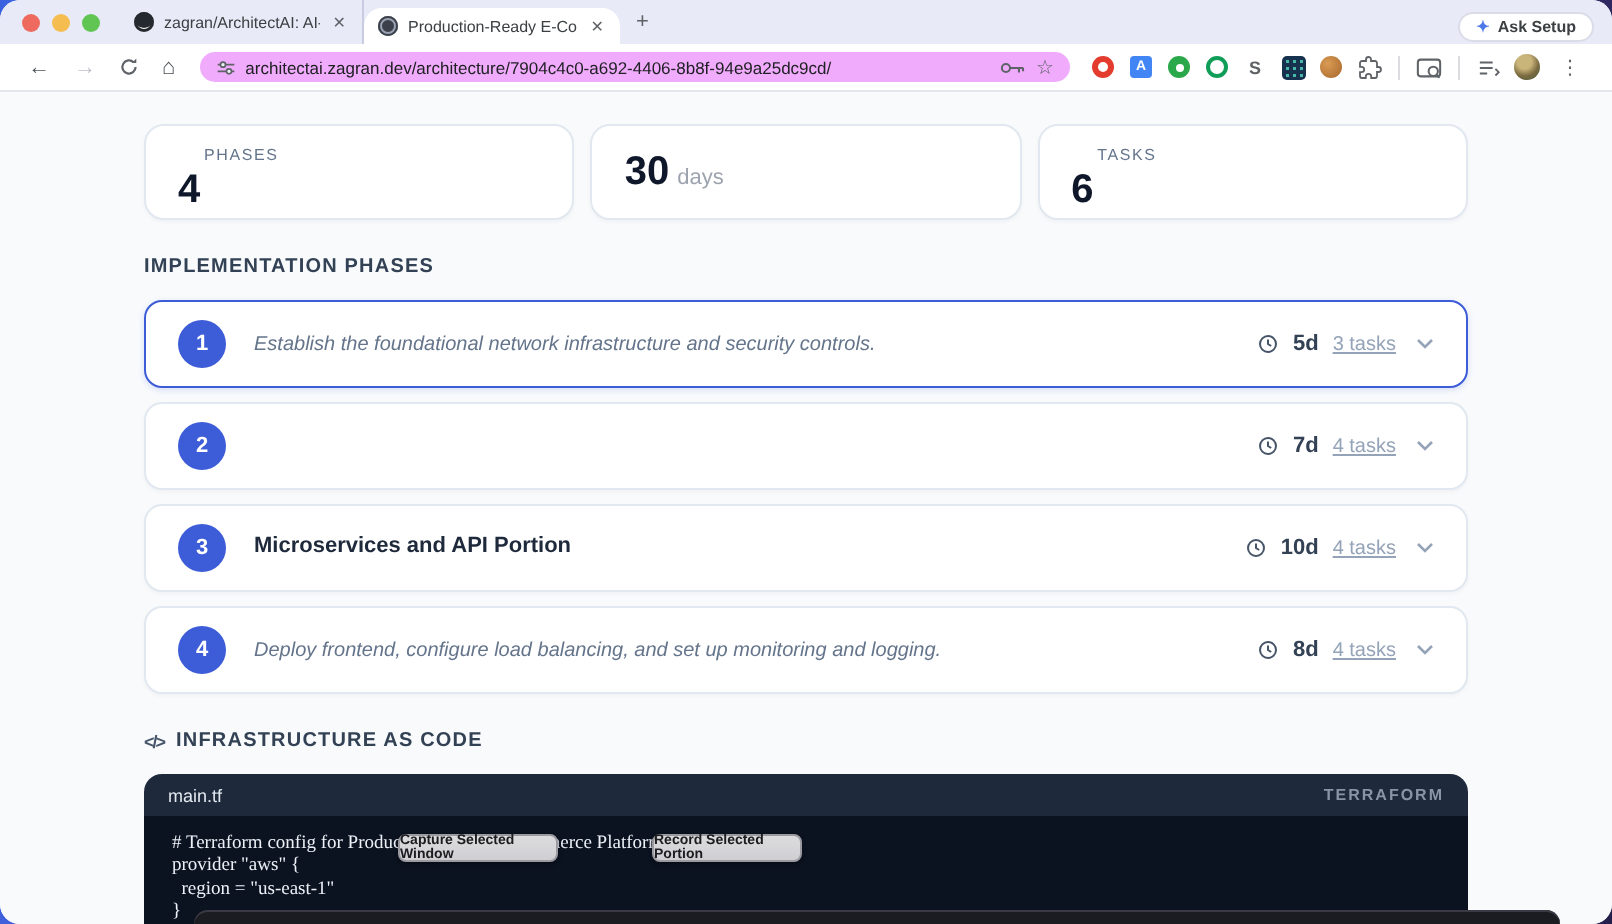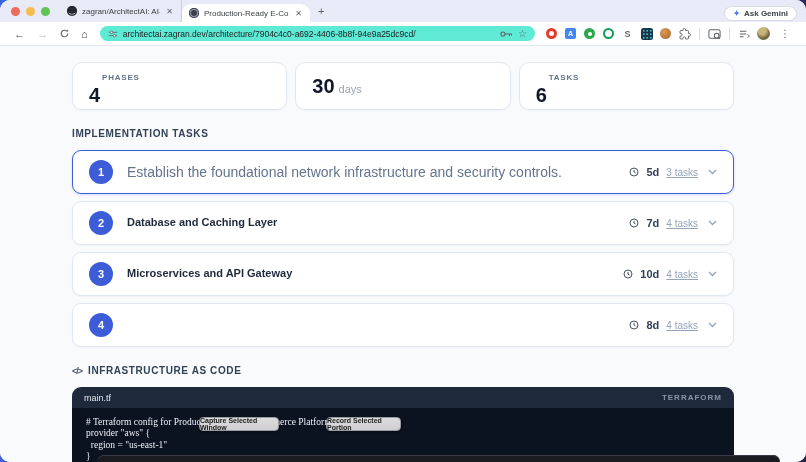--- a/index.html
+++ b/index.html
@@ -50,21 +50,21 @@
   
   .toolbar {
     height: 24px; background: #ffffff; flex-shrink: 0;
     display: flex; align-items: center; padding: 0 8px;
     border-bottom: 1px solid #e4e6ee;
   }
   .navbtn { font-size: 11px; color: #4b5056; padding: 0 6px; }
   .navbtn.disabled { color: #bdc1c6; }
   .icnbtn { display: flex; align-items: center; padding: 0 5px; }
   .urlbar {
-    flex: 1; height: 15px; background: #5eead4; border-radius: 9px;
+    flex: 1; height: 15px; background: #f0abfc; border-radius: 9px;
     display: flex; align-items: center; gap: 5px;
     margin: 0 6px; padding: 0 8px;
     font-size: 8.5px; color: #202124; min-width: 0;
   }
   .url-text { flex: 1; overflow: hidden; white-space: nowrap; }
   .exts { display: flex; align-items: center; gap: 6px; padding: 0 4px; }
   .ext { width: 13px; height: 13px; display: flex; align-items: center; justify-content: center; flex-shrink: 0; }
   .ring-red { width: 11px; height: 11px; border-radius: 50%; border: 3px solid #e33b2e; background: #fff; }
   .sq-blue { width: 11px; height: 11px; border-radius: 2px; background: #4285f4; color: #fff; font-size: 7px; font-weight: 700; display: flex; align-items: center; justify-content: center; }
   .circ-green { width: 11px; height: 11px; border-radius: 50%; background: #2ba84a; position: relative; }
@@ -79,21 +79,21 @@
   .kebab { font-size: 10px; color: #5f6368; letter-spacing: 0; padding: 0 4px; }
   
   .content { flex: 1; background: #f8fafc; position: relative; overflow: hidden; }
   .container { margin: 0 72px; }
   .stats-row { display: flex; gap: 8px; padding-top: 16px; }
   .stat-card {
     flex: 1; background: #fff; border: 1px solid #e2e8f0; border-radius: 10px;
     padding: 10px 16px 12px; height: 48px;
     box-shadow: 0 1px 2px rgba(15,23,42,0.04);
   }
-  .stat-label { font-size: 8px; font-weight: 700; color: #64748b; letter-spacing: 0.8px; padding-left: 13px; }
+  .stat-label { font-size: 8px; font-weight: 400; color: #64748b; letter-spacing: 0.8px; padding-left: 13px; }
   .stat-value-row { display: flex; align-items: baseline; gap: 4px; margin-top: 3px; }
   .stat-value { font-size: 20px; font-weight: 800; color: #0f172a; line-height: 1; }
   .stat-suffix { font-size: 11px; color: #9ca3af; }
   .section-heading {
     font-size: 10px; font-weight: 800; color: #334155; letter-spacing: 0.6px;
     margin-top: 18px; margin-bottom: 11px; display: flex; align-items: center; gap: 6px;
   }
   .code-glyph { font-size: 9px; font-weight: 700; color: #475569; letter-spacing: -1px; }
   .phase-card {
     background: #fff; border: 1px solid #e2e8f0; border-radius: 9px;
@@ -102,21 +102,21 @@
   }
   .phase-card.selected { border: 1.5px solid #3d5cd7; box-shadow: 0 1px 3px rgba(61,92,215,0.18); }
   .phase-num {
     width: 24px; height: 24px; border-radius: 50%; background: #3d5cd7;
     color: #fff; font-size: 11px; font-weight: 700;
     display: flex; align-items: center; justify-content: center; flex-shrink: 0;
     margin-right: 14px;
   }
   .phase-text { min-width: 0; }
   .phase-title { font-size: 11px; font-weight: 700; color: #1e293b; line-height: 1.25; }
-  .phase-desc { font-size: 14px; color: #64748b; line-height: 1.3; margin-top: 1px; }
+  .phase-desc { font-size: 10px; color: #64748b; line-height: 1.3; margin-top: 1px; font-style: italic; }
   .phase-meta { margin-left: auto; display: flex; align-items: center; gap: 7px; flex-shrink: 0; padding-left: 10px; }
   .phase-dur { font-size: 11px; font-weight: 700; color: #334155; }
   .phase-tasks { font-size: 10px; color: #94a3b8; text-decoration: underline; }
   .chev { display: flex; align-items: center; padding-left: 3px; }
   
   .codeblock { border-radius: 9px 9px 0 0; overflow: hidden; margin-top: 1px; }
   .code-header {
     height: 21px; background: #1e293b; display: flex; align-items: center;
     justify-content: space-between; padding: 0 12px;
   }
@@ -164,21 +164,21 @@
       <span class="tab-close">✕</span>
     </div>
     <div class="tab active">
       <span class="favicon globe"></span>
       <span class="tab-title">Production-Ready E-Comme</span>
       <span class="tab-close">✕</span>
     </div>
     <div class="newtab">+</div>
     <div class="gemini">
       <span class="sparkle">✦</span>
-      <span>Ask Gemini</span>
+      <span>Ask Setup</span>
     </div>
   </div>
 
   <div class="toolbar">
     <span class="navbtn">←</span>
     <span class="navbtn disabled">→</span>
     <span class="icnbtn">
       <svg width="11" height="11" viewBox="0 0 12 12">
           <path d="M9.6 6a3.6 3.6 0 1 1-1.1-2.6" stroke="#5f6368" fill="none" stroke-width="1.2"></path>
           <path d="M10 1.4v2.4H7.6z" fill="#5f6368"></path>
@@ -267,21 +267,21 @@
         </div>
         <div class="stat-card">
           <div class="stat-label">TASKS</div>
           <div class="stat-value-row">
               <span class="stat-value">6</span>
             </div>
         </div>
       </div>
 
       <div class="section-heading">
-        <span>IMPLEMENTATION TASKS</span>
+        <span>IMPLEMENTATION PHASES</span>
       </div>
 
       <div class="phase-card selected">
         <div class="phase-num">1</div>
         <div class="phase-text">
           <div class="phase-desc">Establish the foundational network infrastructure and security controls.</div>
         </div>
         <div class="phase-meta">
           <span>
               <svg width="10" height="10" viewBox="0 0 10 10">
@@ -295,21 +295,20 @@
               <svg width="9" height="6" viewBox="0 0 9 6">
                 <path d="M1 1l3.5 3.5L8 1" stroke="#94a3b8" stroke-width="1.3" fill="none"></path>
               </svg>
             </span>
         </div>
       </div>
 
       <div class="phase-card">
         <div class="phase-num">2</div>
         <div class="phase-text">
-          <div class="phase-title">Database and Caching Layer</div>
         </div>
         <div class="phase-meta">
           <span>
               <svg width="10" height="10" viewBox="0 0 10 10">
                 <circle cx="5" cy="5" r="4" fill="none" stroke="#475569" stroke-width="1"></circle>
                 <path d="M5 2.8V5l1.6 1" stroke="#475569" stroke-width="1" fill="none"></path>
               </svg>
             </span>
           <span class="phase-dur">7d</span>
           <span class="phase-tasks">4 tasks</span>
@@ -317,21 +316,21 @@
               <svg width="9" height="6" viewBox="0 0 9 6">
                 <path d="M1 1l3.5 3.5L8 1" stroke="#94a3b8" stroke-width="1.3" fill="none"></path>
               </svg>
             </span>
         </div>
       </div>
 
       <div class="phase-card">
         <div class="phase-num">3</div>
         <div class="phase-text">
-          <div class="phase-title">Microservices and API Gateway</div>
+          <div class="phase-title">Microservices and API Portion</div>
         </div>
         <div class="phase-meta">
           <span>
               <svg width="10" height="10" viewBox="0 0 10 10">
                 <circle cx="5" cy="5" r="4" fill="none" stroke="#475569" stroke-width="1"></circle>
                 <path d="M5 2.8V5l1.6 1" stroke="#475569" stroke-width="1" fill="none"></path>
               </svg>
             </span>
           <span class="phase-dur">10d</span>
           <span class="phase-tasks">4 tasks</span>
@@ -339,20 +338,21 @@
               <svg width="9" height="6" viewBox="0 0 9 6">
                 <path d="M1 1l3.5 3.5L8 1" stroke="#94a3b8" stroke-width="1.3" fill="none"></path>
               </svg>
             </span>
         </div>
       </div>
 
       <div class="phase-card">
         <div class="phase-num">4</div>
         <div class="phase-text">
+          <div class="phase-desc">Deploy frontend, configure load balancing, and set up monitoring and logging.</div>
         </div>
         <div class="phase-meta">
           <span>
               <svg width="10" height="10" viewBox="0 0 10 10">
                 <circle cx="5" cy="5" r="4" fill="none" stroke="#475569" stroke-width="1"></circle>
                 <path d="M5 2.8V5l1.6 1" stroke="#475569" stroke-width="1" fill="none"></path>
               </svg>
             </span>
           <span class="phase-dur">8d</span>
           <span class="phase-tasks">4 tasks</span>

